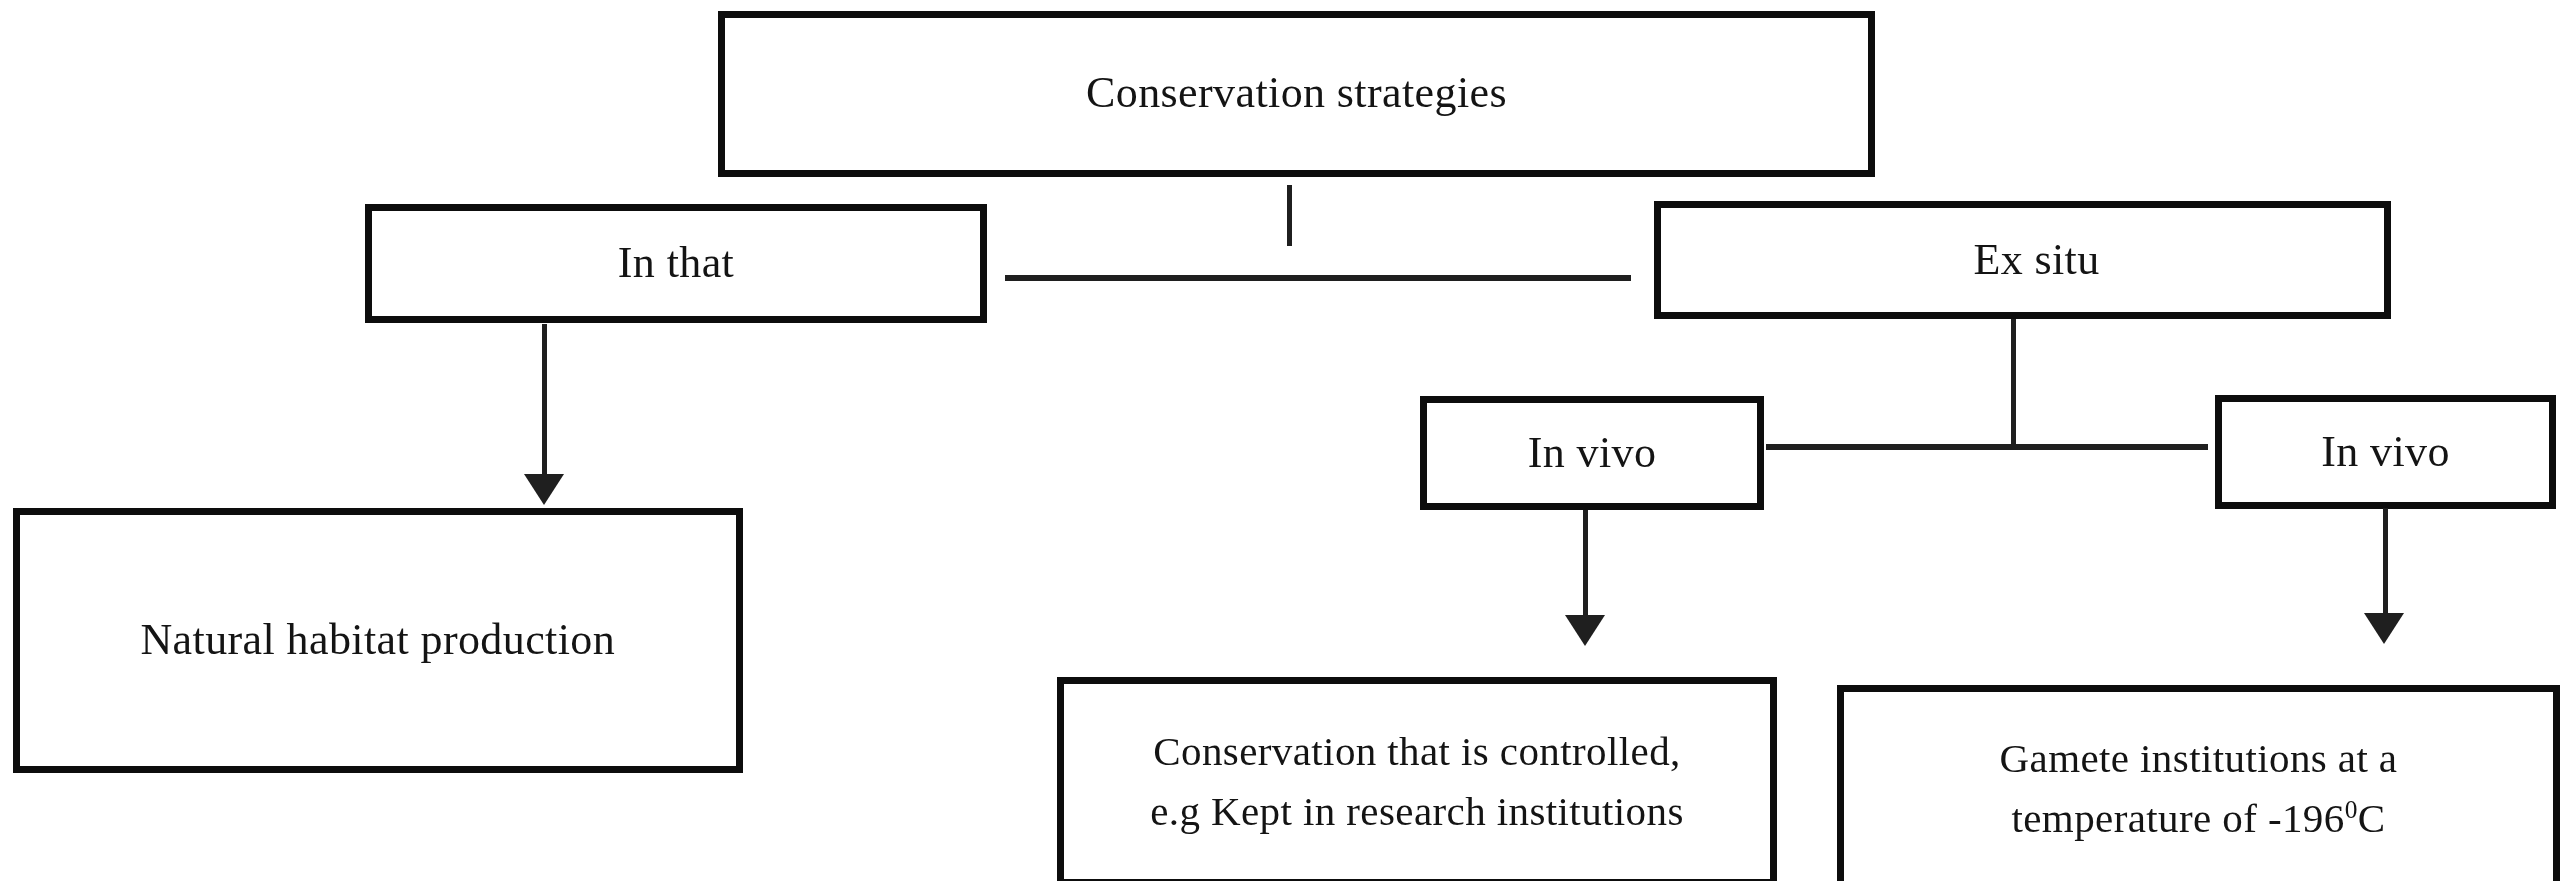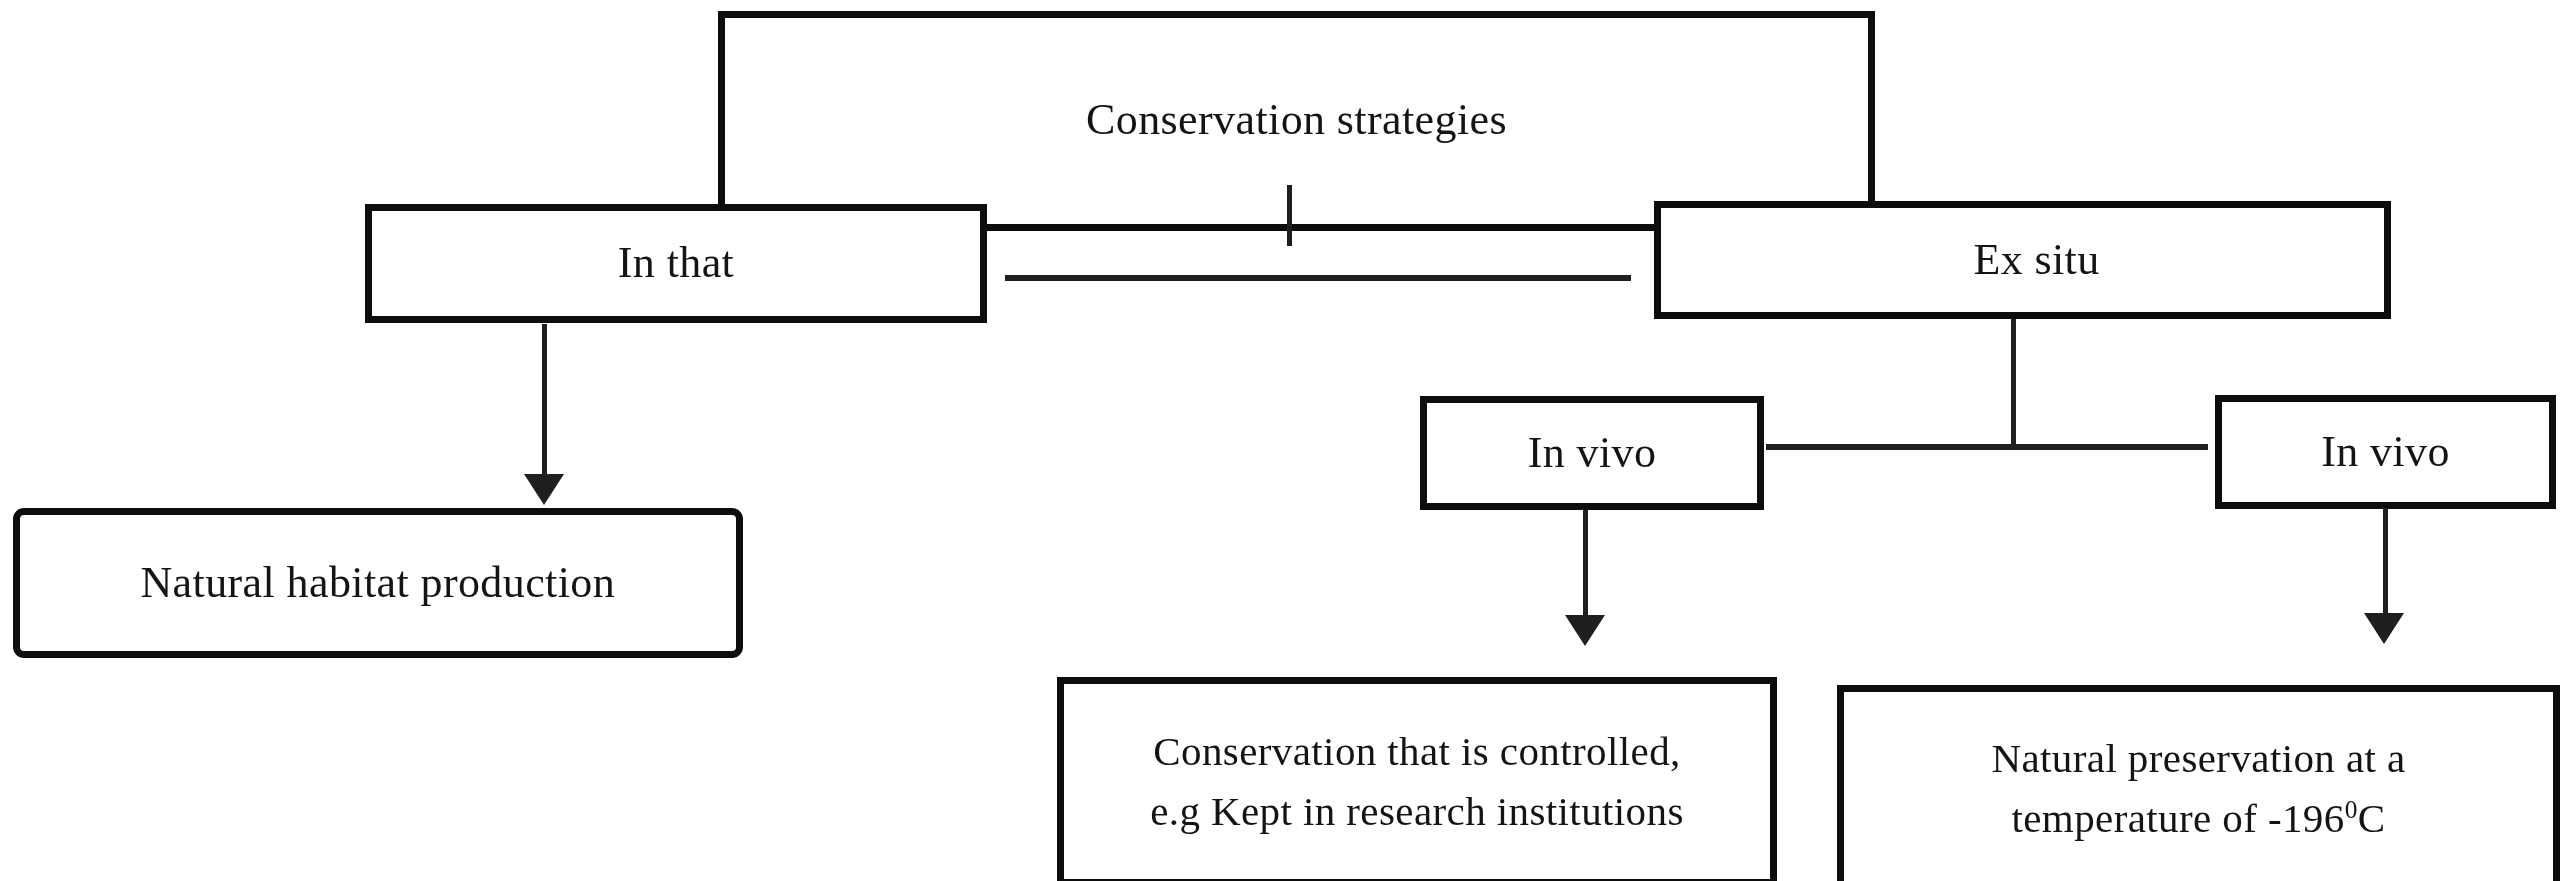--- a/index.html
+++ b/index.html
@@ -46,21 +46,21 @@
     display: inline-block;
     font-size: 0.62em;
     transform: translateY(-0.55em);
   }
 </style>
 </head>
 <body>
 
 <div id="canvas">
 
-  <div class="box label-lg" style="left:718px; top:10.7px; width:1157px; height:220px; border-width:7.8px;">
+  <div class="box label-lg" style="left:718px; top:10.7px; width:1157px; height:166px; border-width:7.8px;">
     <span>Conservation strategies</span>
   </div>
 
   <div class="vline" style="left:1287px; top:185px; width:5px; height:61px;"></div>
 
   <div class="hline" style="left:1005px; top:275px; width:626px; height:5.7px;"></div>
 
   <div class="box label-lg" style="left:365px; top:204px; width:622px; height:119px;">
     <span>In that</span>
   </div>
@@ -77,36 +77,36 @@
   <div class="hline" style="left:1766px; top:444px; width:442px; height:5.7px;"></div>
 
   <div class="box label-lg" style="left:1420px; top:396px; width:344px; height:114px;">
     <span>In vivo</span>
   </div>
 
   <div class="box label-lg" style="left:2215px; top:395px; width:341px; height:114px;">
     <span>In vivo</span>
   </div>
 
-  <div class="box label-lg" style="left:12.8px; top:508px; width:730px; height:150px;border-radius:11px;">
+  <div class="box label-lg" style="left:12.8px; top:508px; width:730px; height:265px;">
     <span>Natural habitat production</span>
   </div>
 
   <div class="vline" style="left:1583px; top:510px; width:5px; height:108px;"></div>
   <div class="arrowhead" style="left:1565px; top:615px;"></div>
 
   <div class="vline" style="left:2383px; top:508px; width:5px; height:108px;"></div>
   <div class="arrowhead" style="left:2364px; top:613px;"></div>
 
   <div class="box label-md" style="left:1057px; top:645px; width:720px; height:209px;">
     <div>Conservation that is controlled,</div>
     <div>e.g Kept in research institutions</div>
   </div>
 
   <div class="box label-md" style="left:1837px; top:653px; width:723px; height:207px;">
-    <div>Natural preservation at a</div>
+    <div>Gamete institutions at a</div>
     <div>
       <span>temperature of -196</span><span class="sup">0</span><span>C</span>
     </div>
   </div>
 
 </div>
 
 
 </body></html>

